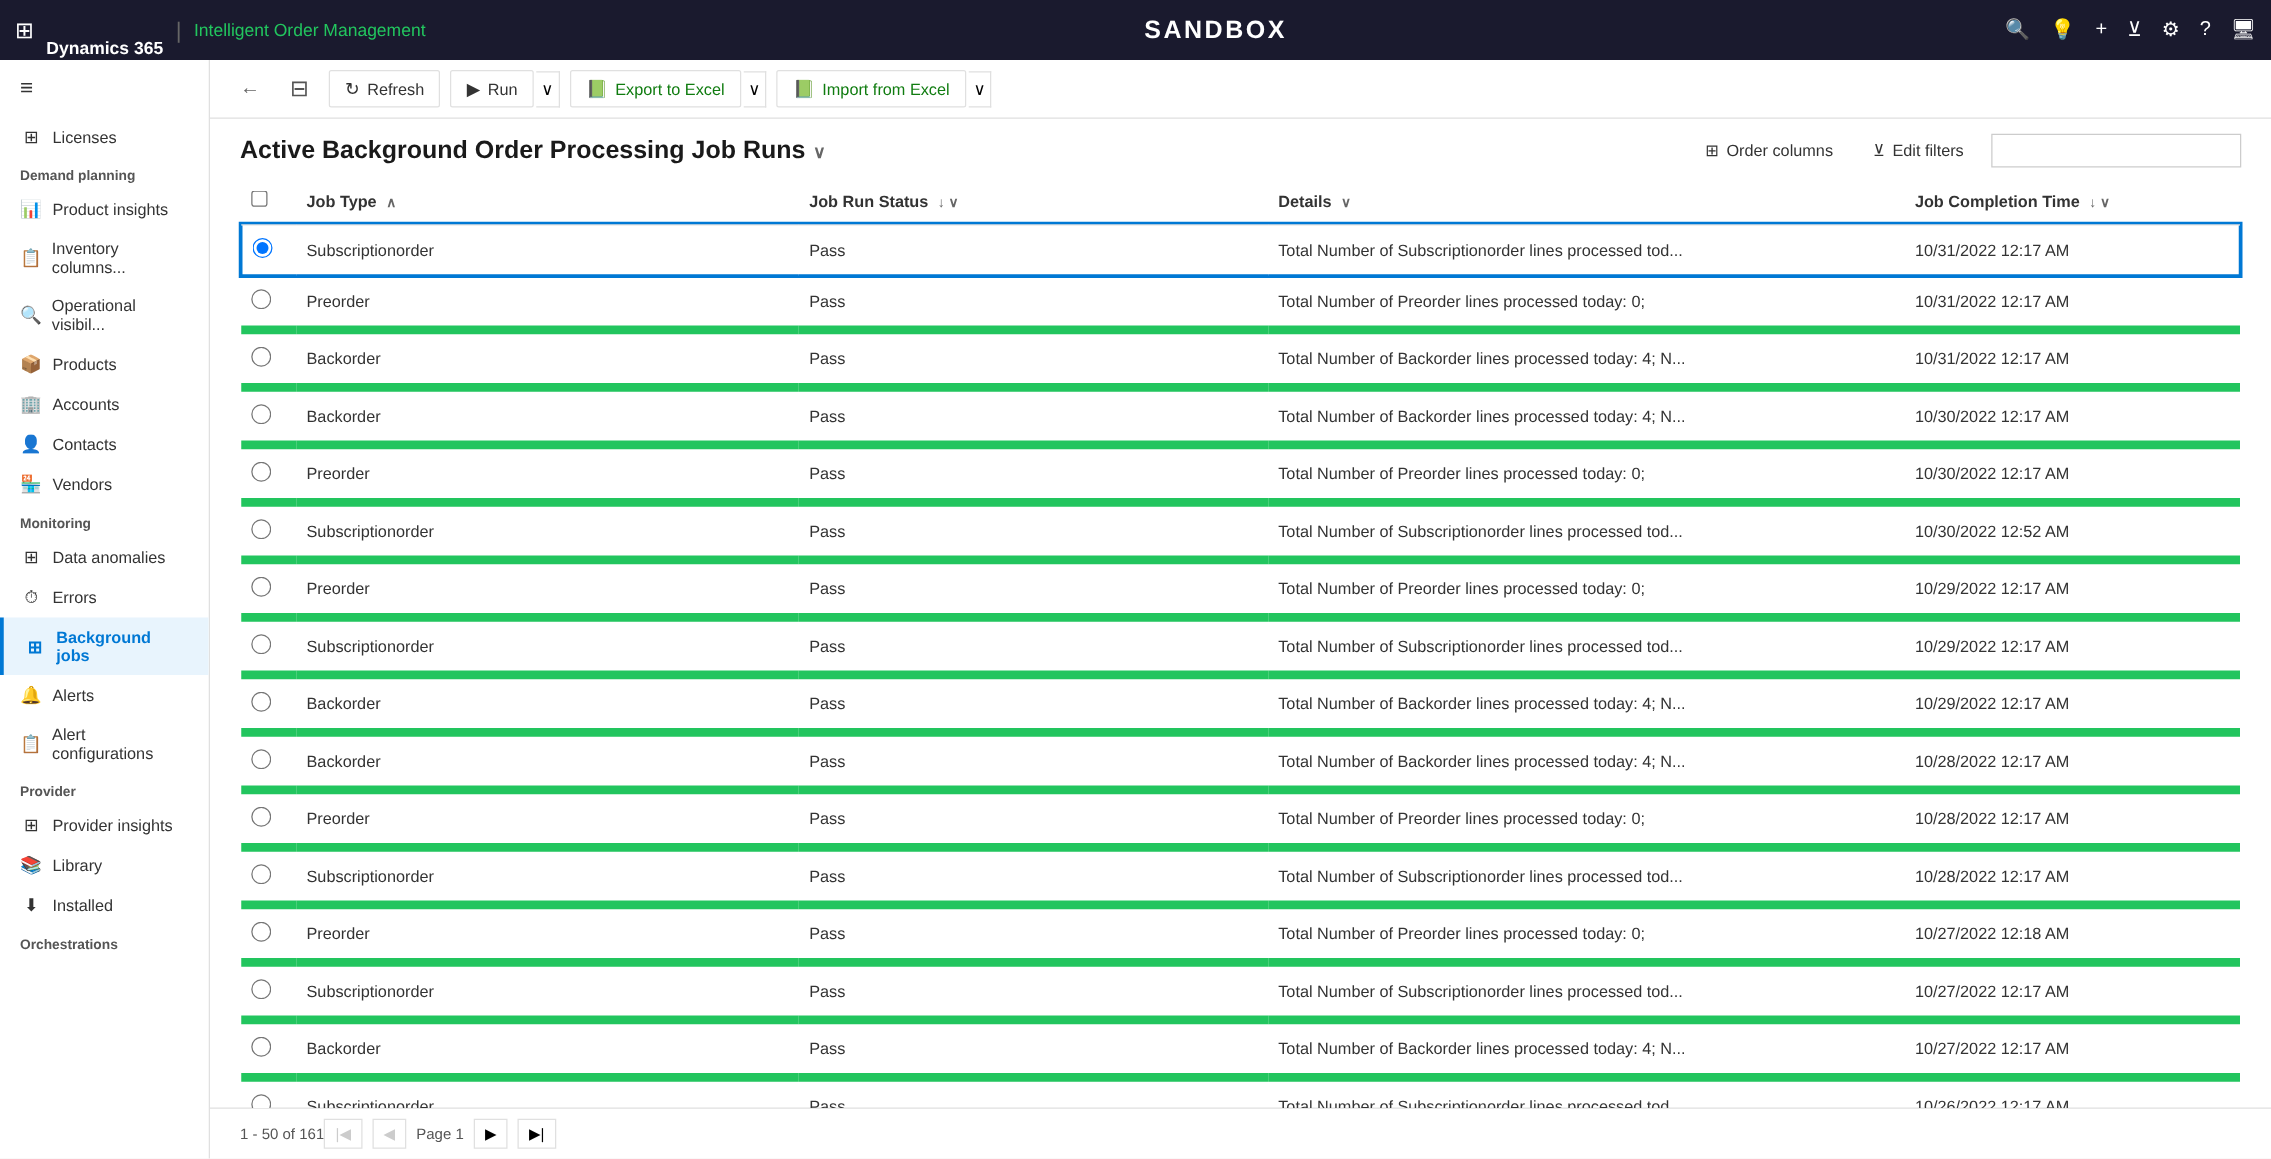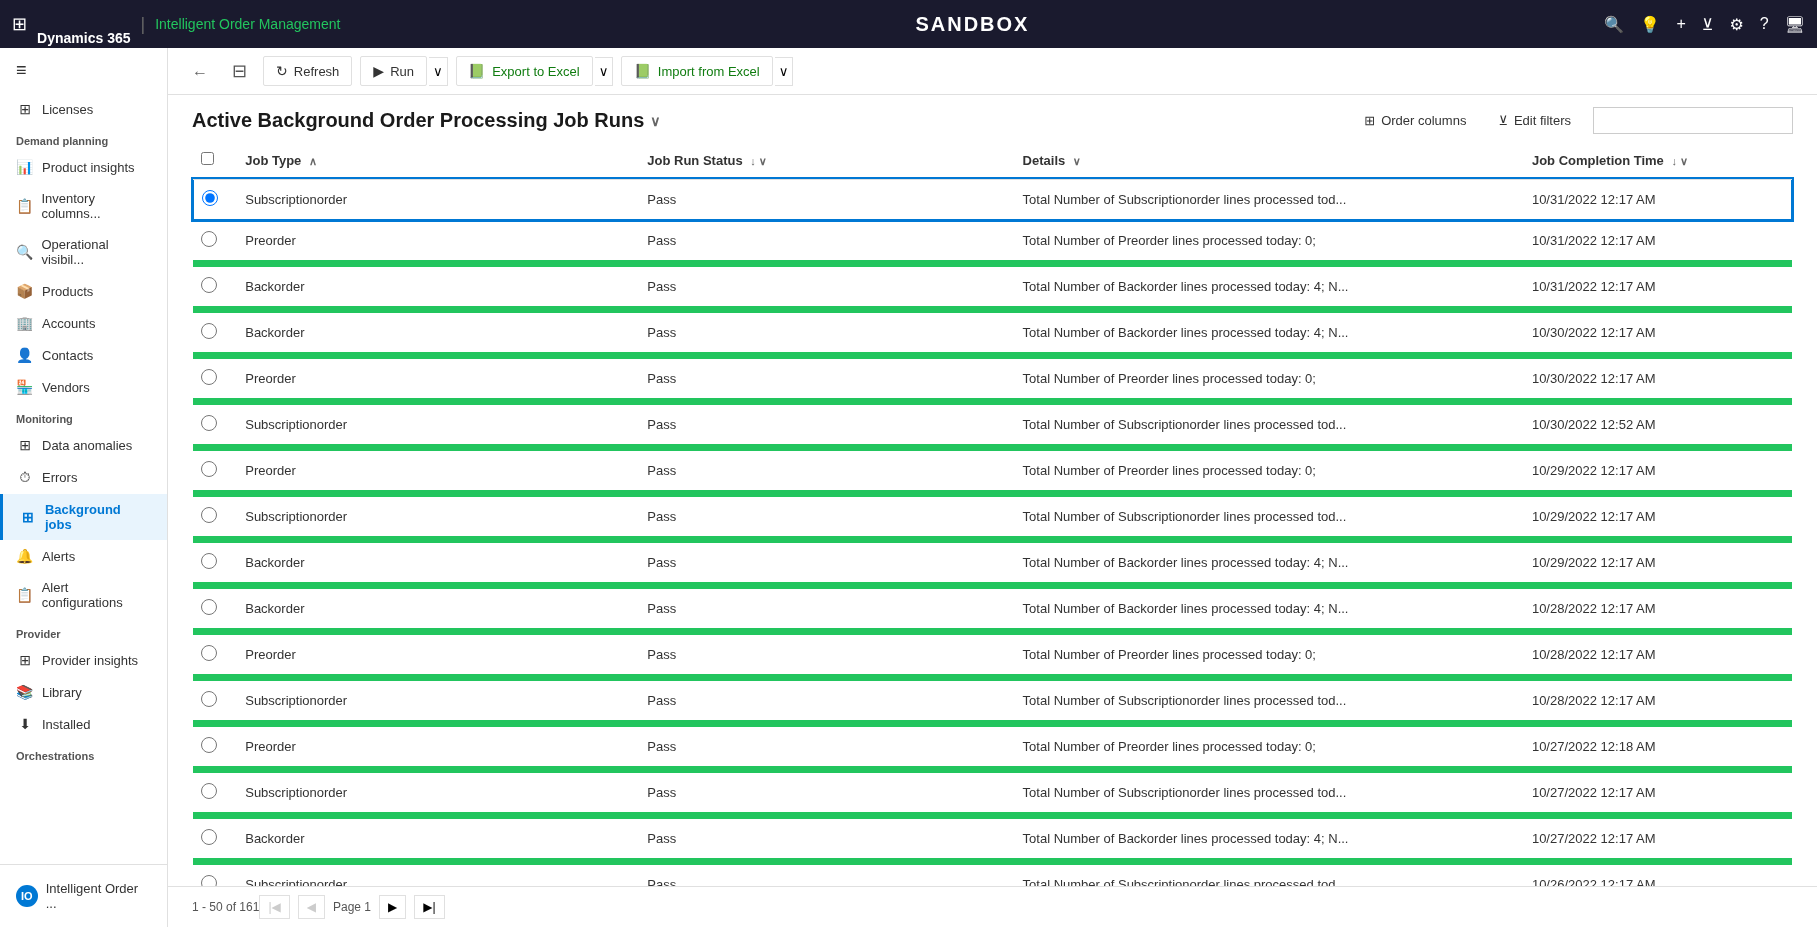--- a/index.html
+++ b/index.html
@@ -320,26 +320,20 @@
       <span class="icon">📚</span>
       <span>Library</span>
     </div>
     <div class="sidebar-item">
       <span class="icon">⬇</span>
       <span>Installed</span>
     </div>
 
     <div class="sidebar-section-label">Orchestrations</div>
 
-    <div class="sidebar-footer">
-      <div class="sidebar-footer-item">
-        <div class="avatar">IO</div>
-        <span>Intelligent Order ...</span>
-      </div>
-    </div>
   </div>
 
   <div class="content-area">
 
     <div class="toolbar">
       <span class="toolbar-back">←</span>
       <span class="toolbar-back" style="font-size:18px; color:#555;">⊟</span>
 
       <button class="toolbar-btn">
         <span class="btn-icon">↻</span>

